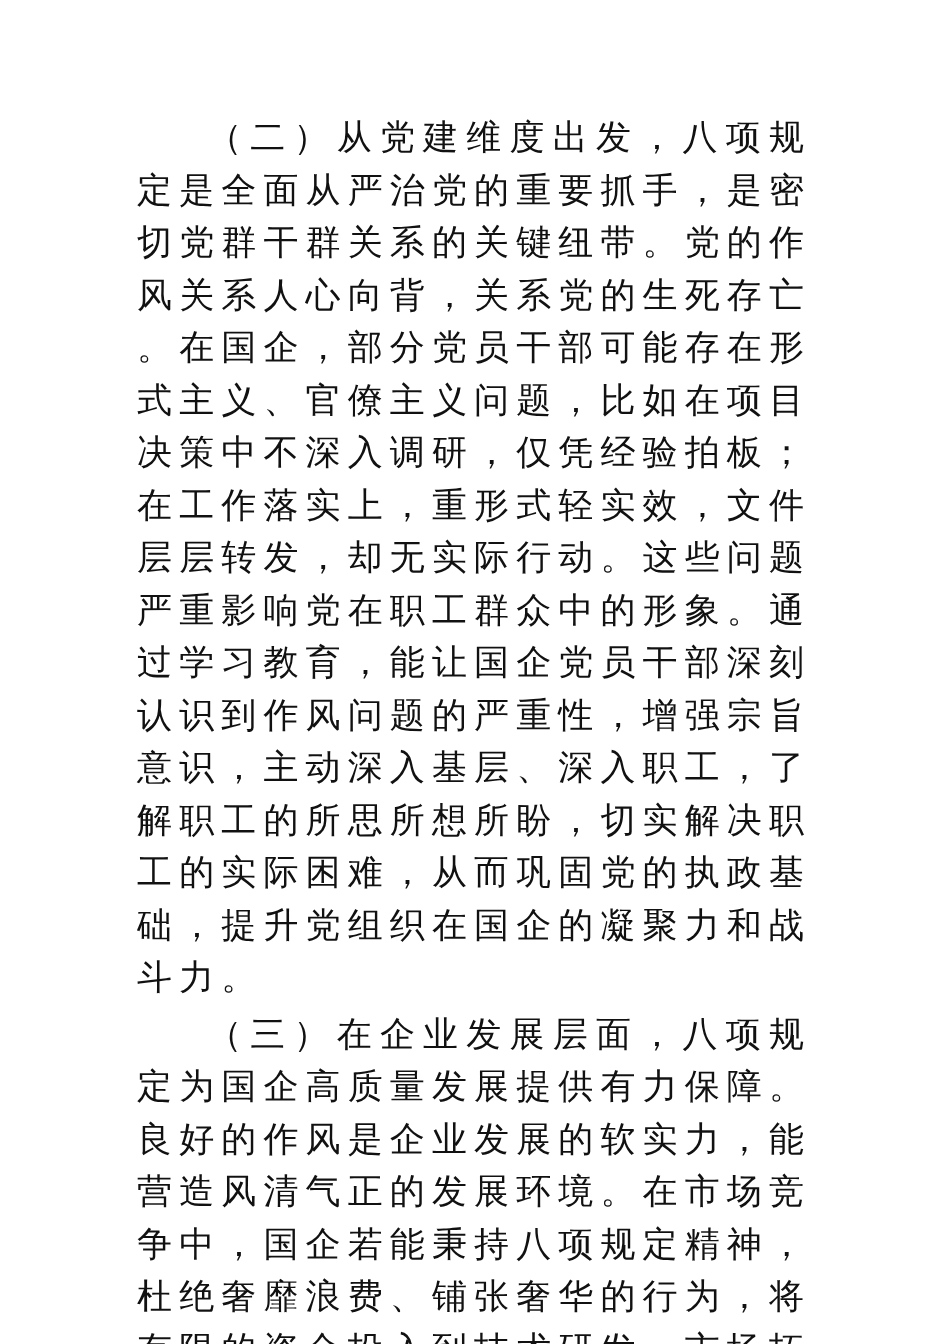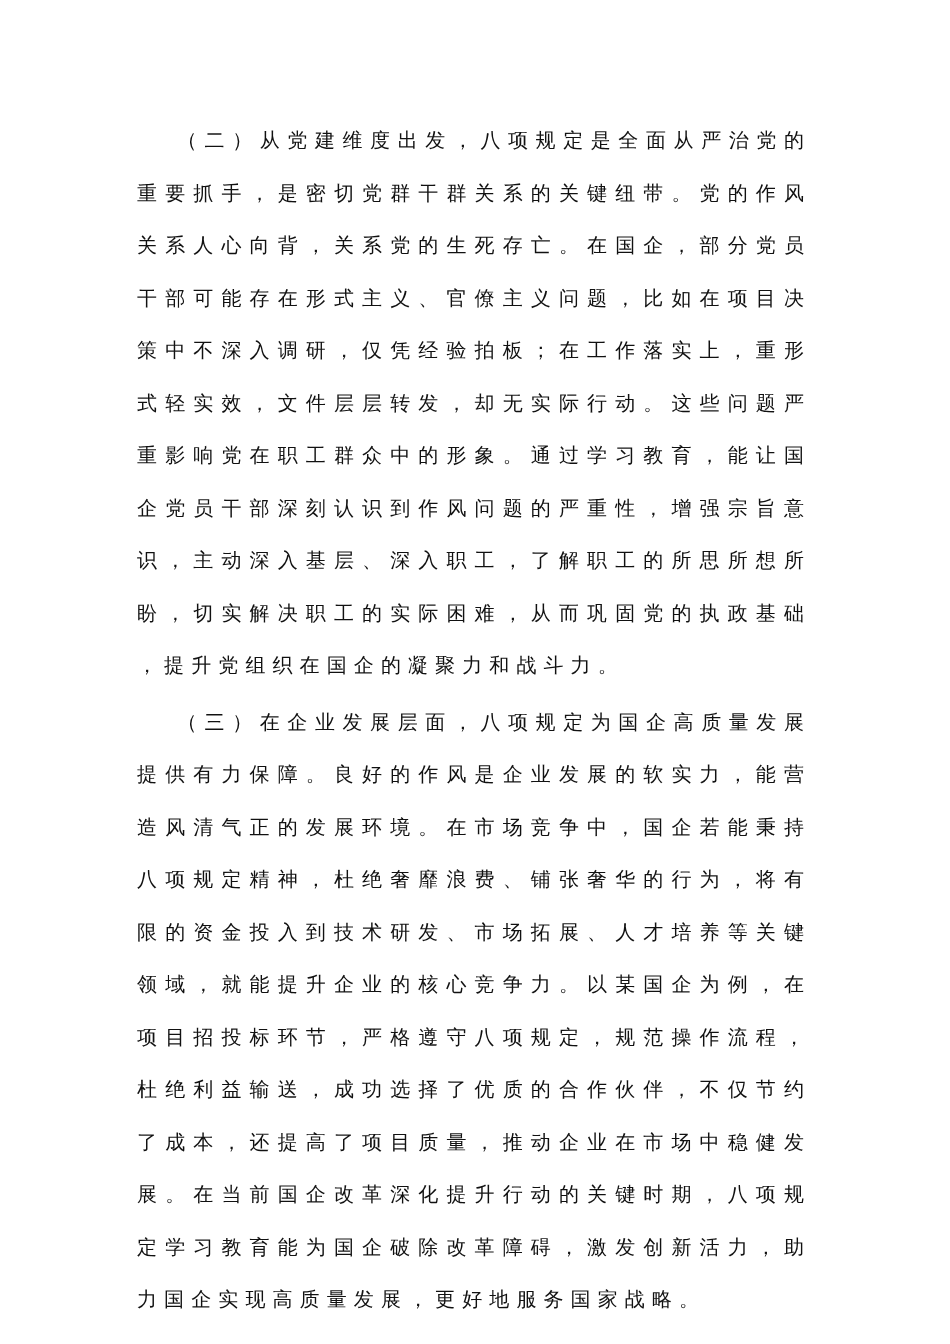--- a/index.html
+++ b/index.html
@@ -16,28 +16,29 @@
       color: #111111;
     }
     .page {
       position: absolute;
       left: 137px;
       top: 114px;
       width: 674px;
     }
     .para {
       margin: 0;
-      font-size: 20px;
+      font-size: 35px;
       line-height: 52.5px;
       letter-spacing: 7.1px;
       text-indent: 2em;
       text-align: justify;
       text-align-last: left;
       word-break: break-all;
       line-break: anywhere;
+      font-family: Liberation Mono, monospace;
     }
     .para + .para {
       margin-top: 4px;
     }
   </style>
 </head>
 <body>
 
 <div class="page">
   <p class="para">（二）从党建维度出发，八项规定是全面从严治党的重要抓手，是密切党群干群关系的关键纽带。党的作风关系人心向背，关系党的生死存亡。在国企，部分党员干部可能存在形式主义、官僚主义问题，比如在项目决策中不深入调研，仅凭经验拍板；在工作落实上，重形式轻实效，文件层层转发，却无实际行动。这些问题严重影响党在职工群众中的形象。通过学习教育，能让国企党员干部深刻认识到作风问题的严重性，增强宗旨意识，主动深入基层、深入职工，了解职工的所思所想所盼，切实解决职工的实际困难，从而巩固党的执政基础，提升党组织在国企的凝聚力和战斗力。</p>

